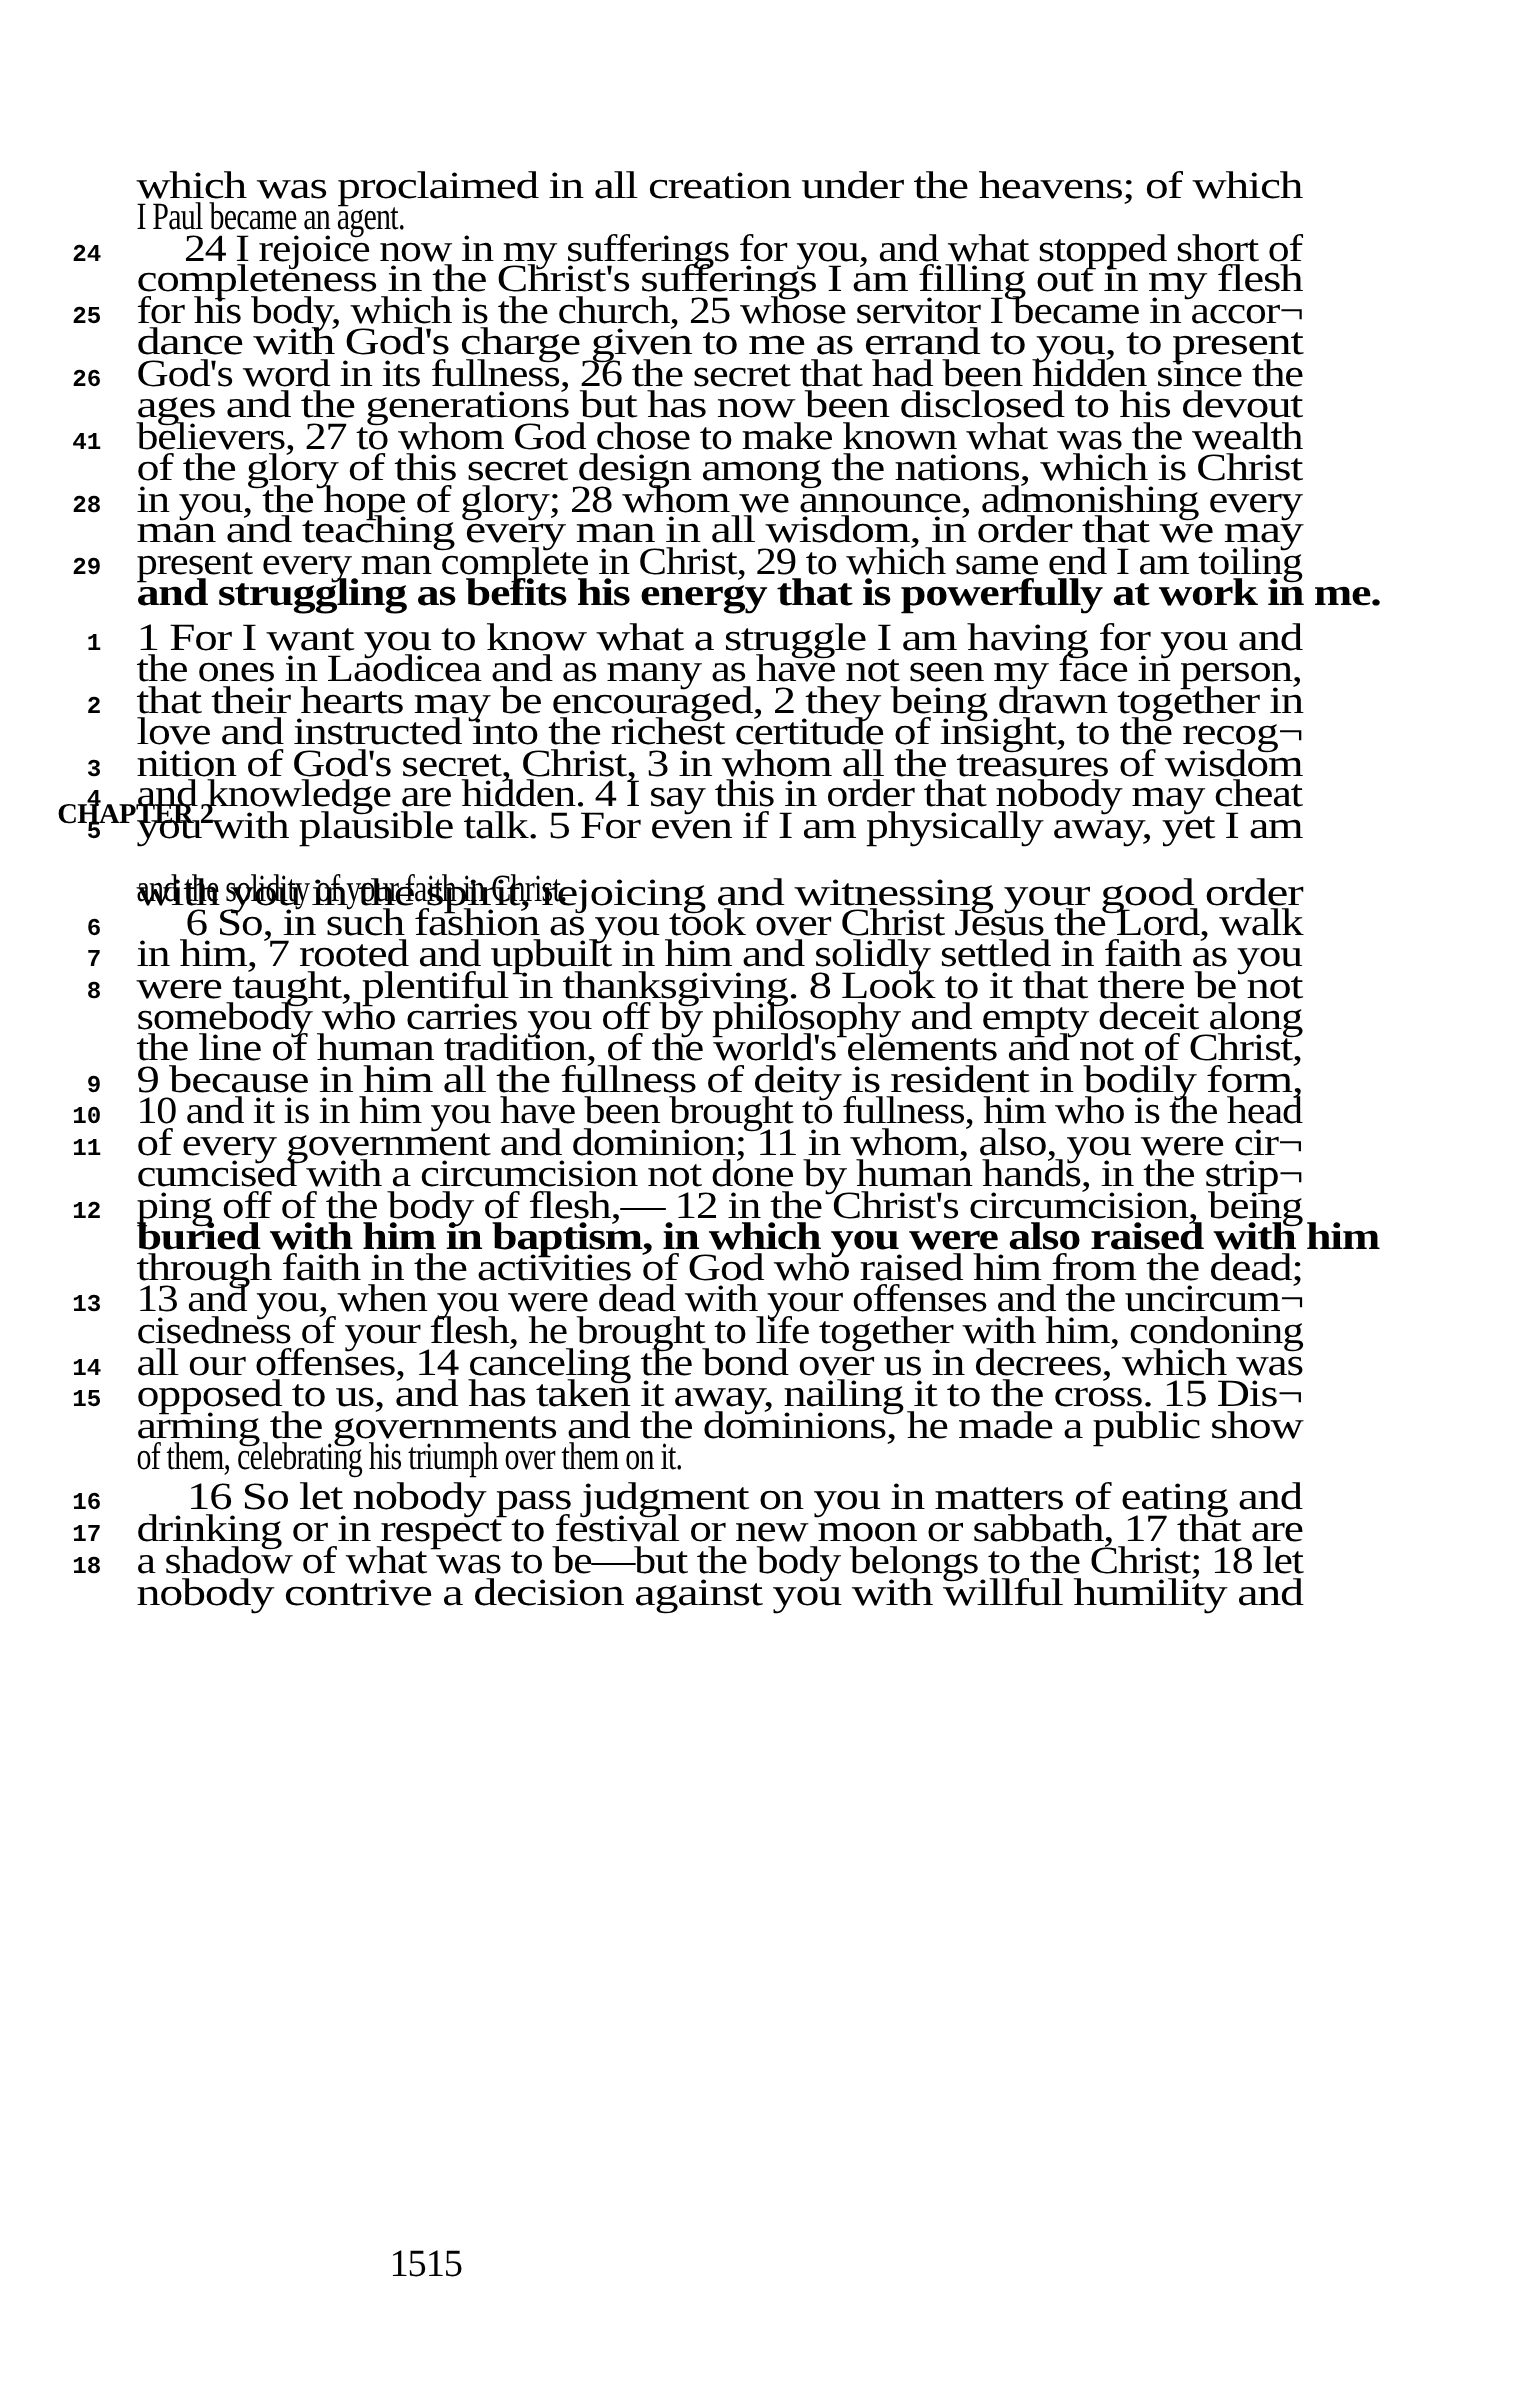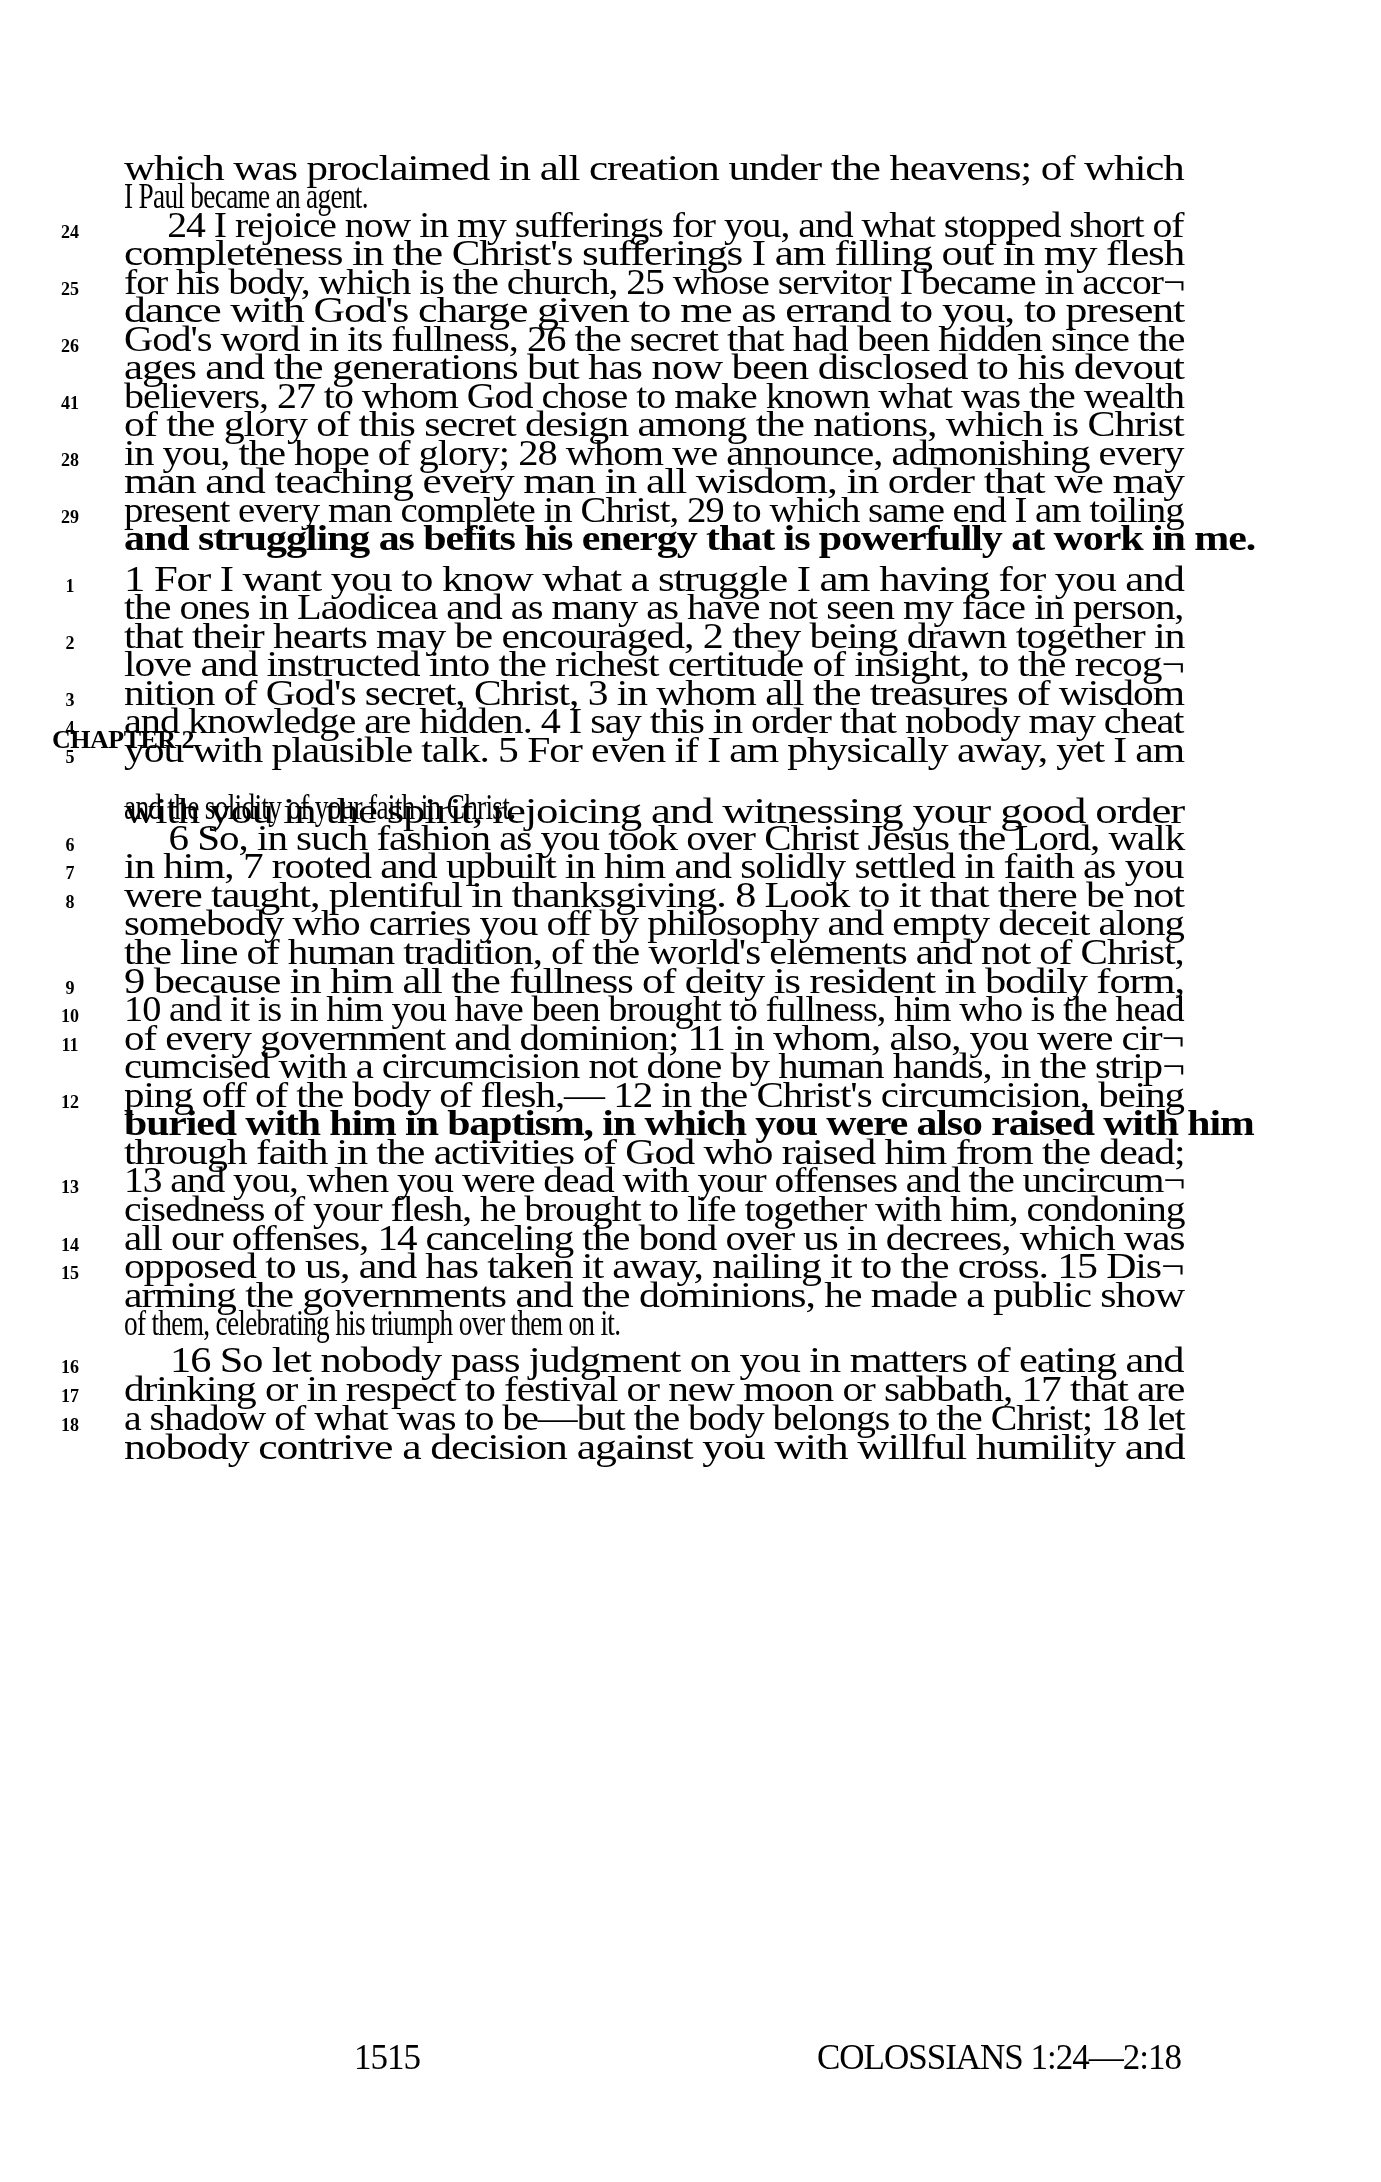--- a/index.html
+++ b/index.html
@@ -1,19 +1,19 @@
 <!DOCTYPE html>
 <html><head>
 <meta charset="utf-8">
 <style>
   html, body { margin: 0; padding: 0; background: #ffffff; }
   body { width: 1381px; height: 2182px; position: relative; overflow: hidden; font-family: "Liberation Serif", "DejaVu Serif", serif; color: #000; }
   #page { position: absolute; left: 0; top: 0; width: 1381px; height: 2182px; }
   .line { position: absolute; left: 0; width: 1381px; height: 40px; }
-  .vnum { position: absolute; left: 48px; width: 44px; text-align: center; font-family: Liberation Serif, serif; font-weight: bold; font-size: 18px; line-height: 40px; top: 6px; }
+  .vnum { position: absolute; left: 48px; width: 44px; text-align: right; font-family: Liberation Mono, monospace; font-weight: bold; font-size: 22px; line-height: 40px; top: 6px; }
   .txt { position: absolute; left: 124px; width: 1060px; font-size: 35px; line-height: 40px; white-space: nowrap; letter-spacing: -0.9px; transform-origin: left center; }
   .txt.just { text-align: justify; text-align-last: justify; }
   .txt.indent { padding-left: 38px; box-sizing: border-box; }
   .chapter { position: absolute; left: 52px; top: 725px; font-size: 26px; font-weight: bold; letter-spacing: -0.5px; font-family: "Liberation Serif", serif; }
   .footer-num { position: absolute; left: 354px; top: 2038px; font-size: 35px; letter-spacing: -1px; }
   .footer-ref { position: absolute; right: 200px; top: 2038px; font-size: 35px; letter-spacing: -1px; }
 </style>
 </head>
 <body>
 
@@ -195,14 +195,13 @@
         <span class="vnum">18</span>
         <span class="txt just" style="width: auto; display: inline-block; transform: scaleX(1.1386);">a shadow of what was to be—but the body belongs to the Christ; 18 let</span>
       </div>
       <div class="line" style="top: 1428px;">
         <span class="vnum"></span>
         <span class="txt just" style="width: auto; display: inline-block; transform: scaleX(1.2485);">nobody contrive a decision against you with willful humility and</span>
       </div>
     </div>
   <div class="chapter">CHAPTER 2</div>
   <div class="footer-num">1515</div>
-  <div class="footer-ref">COLOSSIANS 1:24—2:18</div>
 </div>
 
 </body></html>

